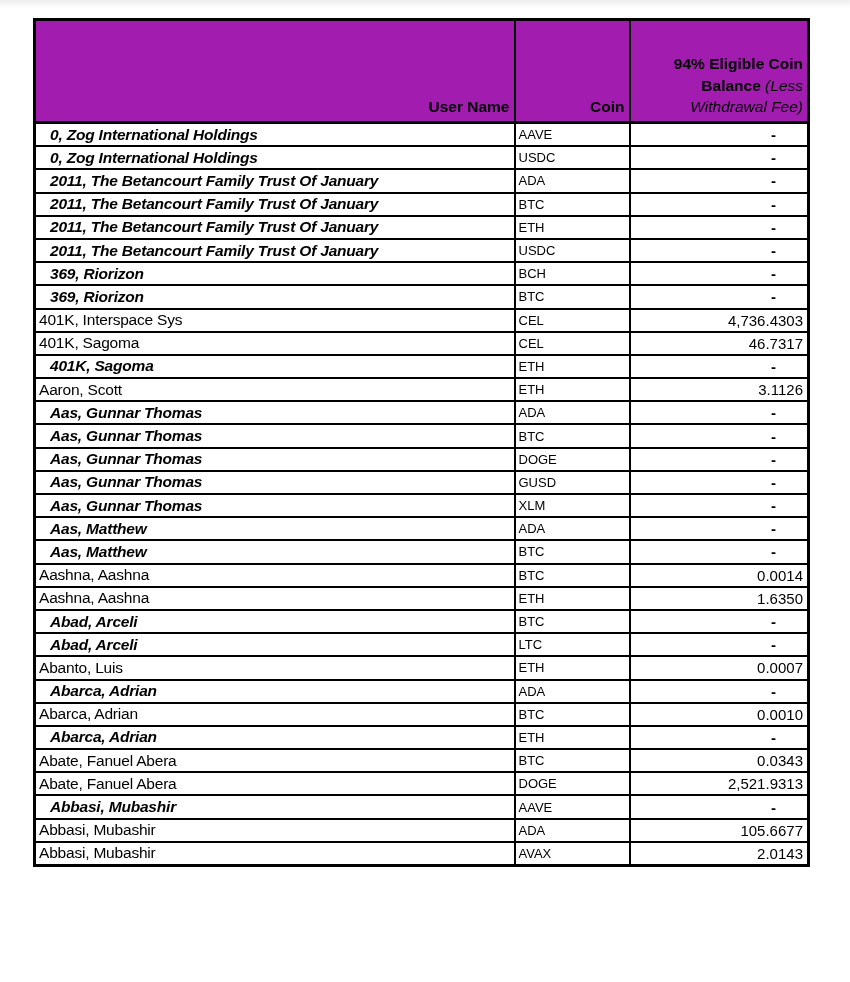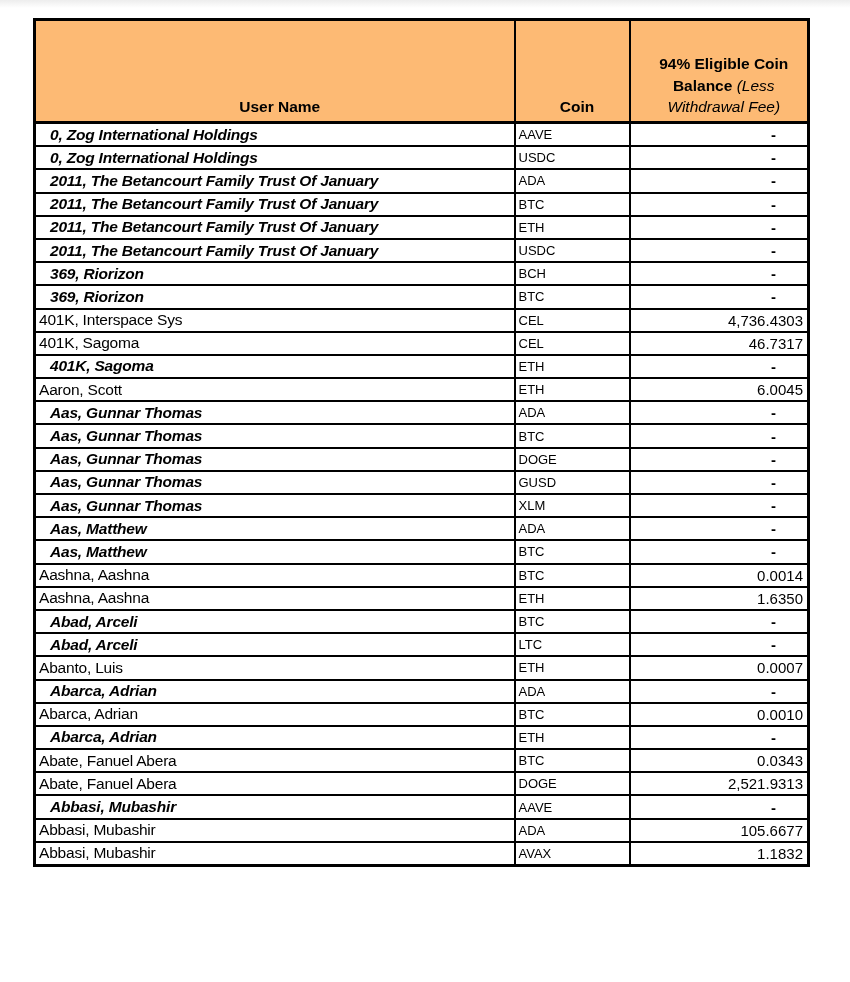--- a/index.html
+++ b/index.html
@@ -31,26 +31,26 @@
     table-layout: fixed;
     border: 3px solid #000000;
     font-size: 15px;
     color: #000000;
   }
   table.balances col.c-name { width: 480px; }
   table.balances col.c-coin { width: 115px; }
   table.balances col.c-bal  { width: 179px; }
 
   table.balances th {
-    background: #fdba74;
+    background: #a21caf;
     border: 2px solid #000000;
     border-bottom: 3px solid #000000;
     height: 95px;
     vertical-align: bottom;
-    text-align: center;
+    text-align: right;
     font-weight: bold;
     font-size: 15.5px;
     line-height: 1.4;
     padding: 2px 4px 3px 14px;
   }
   table.balances th .hdr-italic {
     font-style: italic;
     font-weight: normal;
   }
   table.balances td {
@@ -154,21 +154,21 @@
           <td class="bal">46.7317</td>
         </tr>
         <tr>
           <td class="name bold">401K, Sagoma</td>
           <td class="coin">ETH</td>
           <td class="bal dash">-</td>
         </tr>
         <tr>
           <td class="name">Aaron, Scott</td>
           <td class="coin">ETH</td>
-          <td class="bal">6.0045</td>
+          <td class="bal">3.1126</td>
         </tr>
         <tr>
           <td class="name bold">Aas, Gunnar Thomas</td>
           <td class="coin">ADA</td>
           <td class="bal dash">-</td>
         </tr>
         <tr>
           <td class="name bold">Aas, Gunnar Thomas</td>
           <td class="coin">BTC</td>
           <td class="bal dash">-</td>
@@ -254,17 +254,17 @@
           <td class="bal dash">-</td>
         </tr>
         <tr>
           <td class="name">Abbasi, Mubashir</td>
           <td class="coin">ADA</td>
           <td class="bal">105.6677</td>
         </tr>
         <tr>
           <td class="name">Abbasi, Mubashir</td>
           <td class="coin">AVAX</td>
-          <td class="bal">1.1832</td>
+          <td class="bal">2.0143</td>
         </tr>
       </tbody>
   </table>
 </div>
 
 </body></html>

